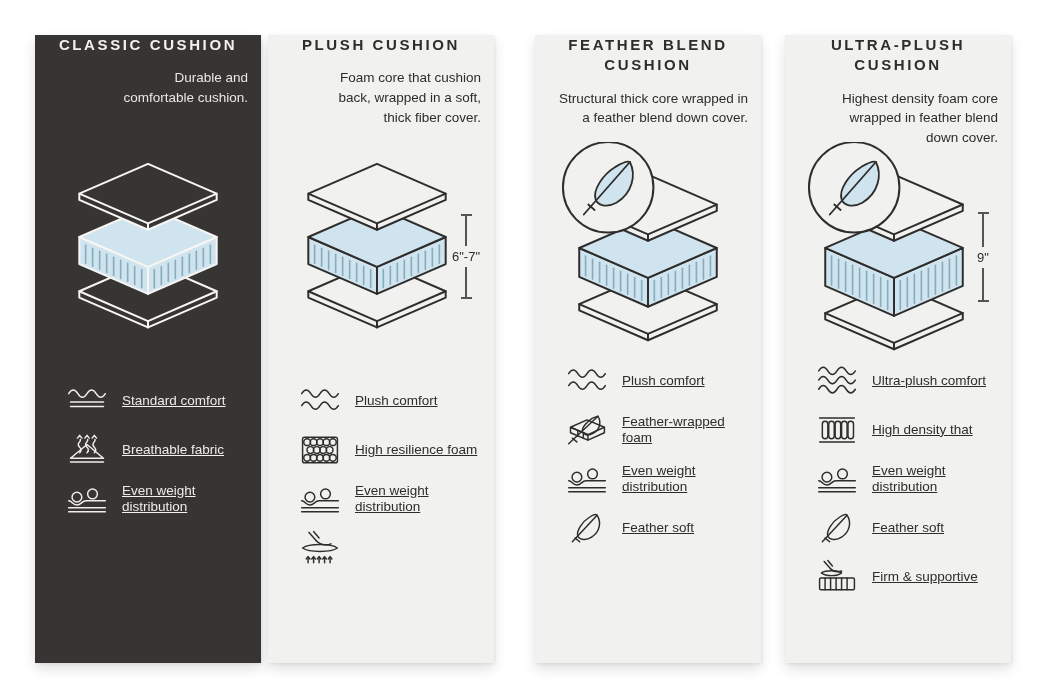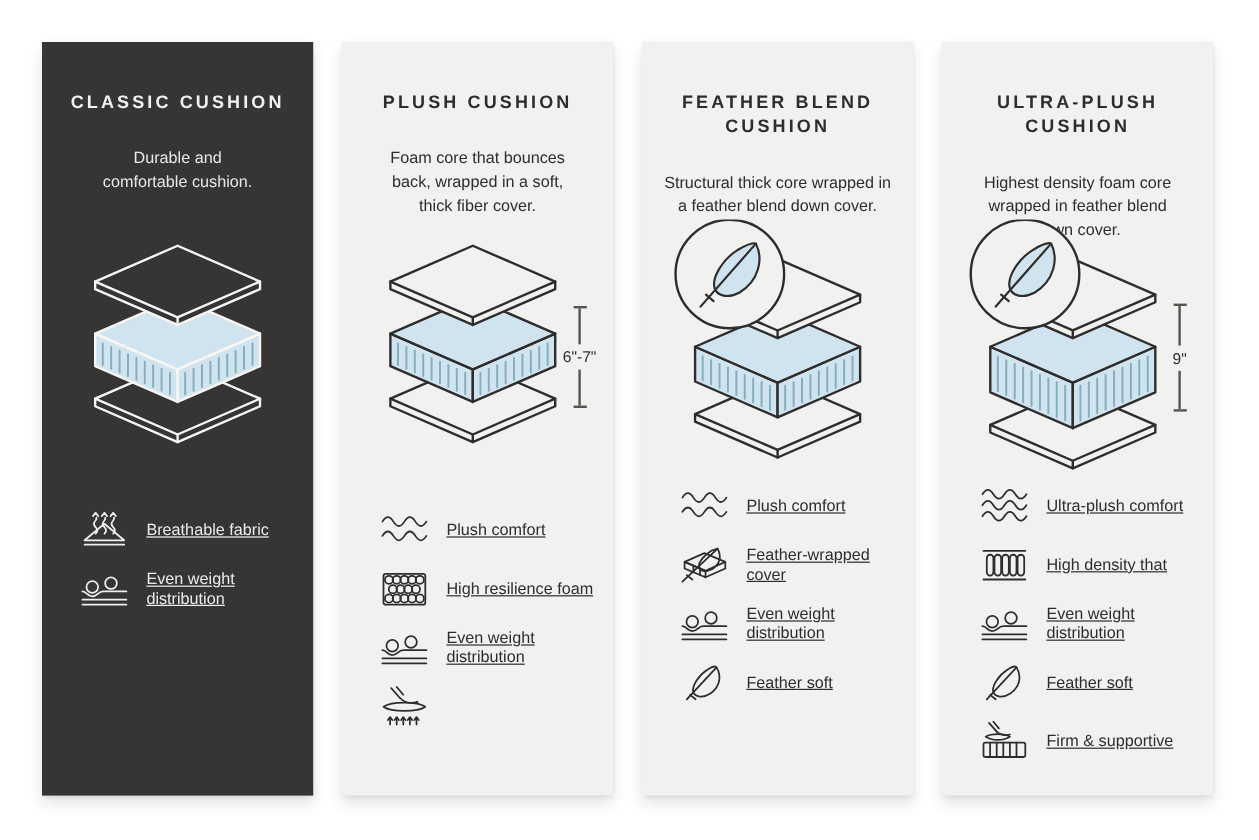--- a/index.html
+++ b/index.html
@@ -2,24 +2,24 @@
 <html><head>
 <meta charset="utf-8">
 <style>
   html,body{margin:0;padding:0;background:#ffffff;}
   #stage{position:relative;width:1049px;height:700px;background:#ffffff;overflow:hidden;
          font-family:"Liberation Sans", sans-serif;}
   .panel{position:absolute;top:35px;width:226px;height:628px;box-sizing:border-box;
          box-shadow:0 6px 12px rgba(0,0,0,.12), 1px 1px 3px rgba(0,0,0,.07);}
   .panel.dark{color:#f2f1ee;}
   .panel.light{color:#2e2d2c;}
-  .head{height:115px;padding-top:41px;}
+  .head{height:115px;}
   .title{font-weight:bold;font-size:15px;letter-spacing:2.6px;text-align:center;
          margin:0 auto;max-width:186px;line-height:1.35;white-space:pre-line;}
-  .desc{font-size:13.5px;line-height:1.48;text-align:center;margin:26px auto 0;
+  .desc{font-size:13.5px;line-height:1.48;text-align:right;margin:13px auto 0;
         max-width:200px;white-space:pre-line;}
   .panel.dark .desc{color:#e8e7e4;}
   .artwrap{height:218px;}
   .art{position:relative;width:190px;margin:12px auto 0;}
   .art.shift{margin:12px 0 0 14px;}
   .art.badge{margin-top:-8px;}
   .art svg{display:block;}
   .dim{position:absolute;display:flex;flex-direction:column;align-items:center;
        width:34px;left:167px;}
   .dim-cap{width:11px;height:2px;background:#56544f;}
@@ -77,20 +77,30 @@
             <path d="M29 35 L29 42 L105 75 L181 42 L181 35" fill="#373533" stroke="#f7f6f3" stroke-width="2.2"></path>
      <path d="M105 68 L105 75" stroke="#f7f6f3" stroke-width="2.2"></path>
      <path d="M29 35 L105 2 L181 35 L105 68 Z" fill="#373533" stroke="#f7f6f3" stroke-width="2.2"></path>
           </svg>
         </div>
     </div>
     <div class="features">
         <div class="feat">
           <span class="ic">
             <svg width="44" height="38" viewBox="0 0 48 38" aria-hidden="true">
+              <path d="M4 11 q5 -8 10 0 q5 8 10 0 q5 -8 10 0 q5 8 10 0"></path>
+              <path d="M6 20 H42"></path>
+              <path d="M6 25 H42"></path>
+            </svg>
+          </span>
+          <span class="flabel">Standard comfort</span>
+        </div>
+        <div class="feat">
+          <span class="ic">
+            <svg width="44" height="38" viewBox="0 0 48 38" aria-hidden="true">
               <path d="M6 28 L24 13 L42 28 Z"></path>
               <path d="M6 32 H42"></path>
               <path d="M16 22 q3 -3 0 -6 q-3 -3 0 -6 q1 -1.3 0.8 -2.6"></path>
        <path d="M13.6 6 L16 3 L18.4 6"></path>
               <path d="M24 22 q3 -3 0 -6 q-3 -3 0 -6 q1 -1.3 0.8 -2.6"></path>
        <path d="M21.6 6 L24 3 L26.4 6"></path>
               <path d="M32 22 q3 -3 0 -6 q-3 -3 0 -6 q1 -1.3 0.8 -2.6"></path>
        <path d="M29.6 6 L32 3 L34.4 6"></path>
             </svg>
           </span>
@@ -104,24 +114,24 @@
      <path d="M4 21 C8 21 8 25.5 13 25.5 C18 25.5 18 21 23 21 L44 21"></path>
      <path d="M4 28.5 H44"></path>
               <path d="M4 33 H44"></path>
             </svg>
           </span>
           <span class="flabel">Even weight distribution</span>
         </div>
       </div>
   </div>
 
-  <div class="panel light" style="left: 285px; background: rgb(241, 241, 239);">
+  <div class="panel light" style="left: 268px; background: rgb(241, 241, 239);">
     <div class="head">
       <div class="title">PLUSH CUSHION</div>
-      <div class="desc">Foam core that bounces
+      <div class="desc">Foam core that cushion
 back, wrapped in a soft,
 thick fiber cover.</div>
     </div>
     <div class="artwrap">
       <div class="art shift">
           <svg width="190" height="169" viewBox="0 0 210 187" stroke-linejoin="round" stroke-linecap="round" fill="none">
             <path d="M29 143 L29 150 L105 183 L181 150 L181 143" fill="#f1f1ef" stroke="#2e2d2c" stroke-width="2.2"></path>
      <path d="M105 176 L105 183" stroke="#2e2d2c" stroke-width="2.2"></path>
      <path d="M29 143 L105 110 L181 143 L105 176 Z" fill="#f1f1ef" stroke="#2e2d2c" stroke-width="2.2"></path>
             <path d="M29 83 L29 113 L105 146 L105 116 Z" fill="#cfe4ee" stroke="#2e2d2c" stroke-width="2.2"></path>
@@ -291,21 +301,21 @@
               <path d="M6 16 L24 8 L43 16 L25 24 Z"></path>
               <path d="M6 16 L6 22 L25 30 L25 24 Z"></path>
      <path d="M43 16 L43 22 L25 30"></path>
               <path d="M14 19.5 V25.5"></path>
               <path d="M20 22 V28"></path>
      <path d="M4 34 L36 4"></path>
      <path d="M36 4 C40 11 38 19 30 23 C25 26 20 24 19 21 C18 16 25 9 30 6 Z"></path>
      <path d="M8 28 l5 4"></path>
             </svg>
           </span>
-          <span class="flabel">Feather-wrapped cover</span>
+          <span class="flabel">Feather-wrapped foam</span>
         </div>
         <div class="feat">
           <span class="ic">
             <svg width="44" height="38" viewBox="0 0 48 38" aria-hidden="true">
               <circle cx="13" cy="17" r="5.3"></circle>
               <circle cx="30" cy="13.5" r="5.3"></circle>
      <path d="M4 21 C8 21 8 25.5 13 25.5 C18 25.5 18 21 23 21 L44 21"></path>
      <path d="M4 28.5 H44"></path>
               <path d="M4 33 H44"></path>
             </svg>

